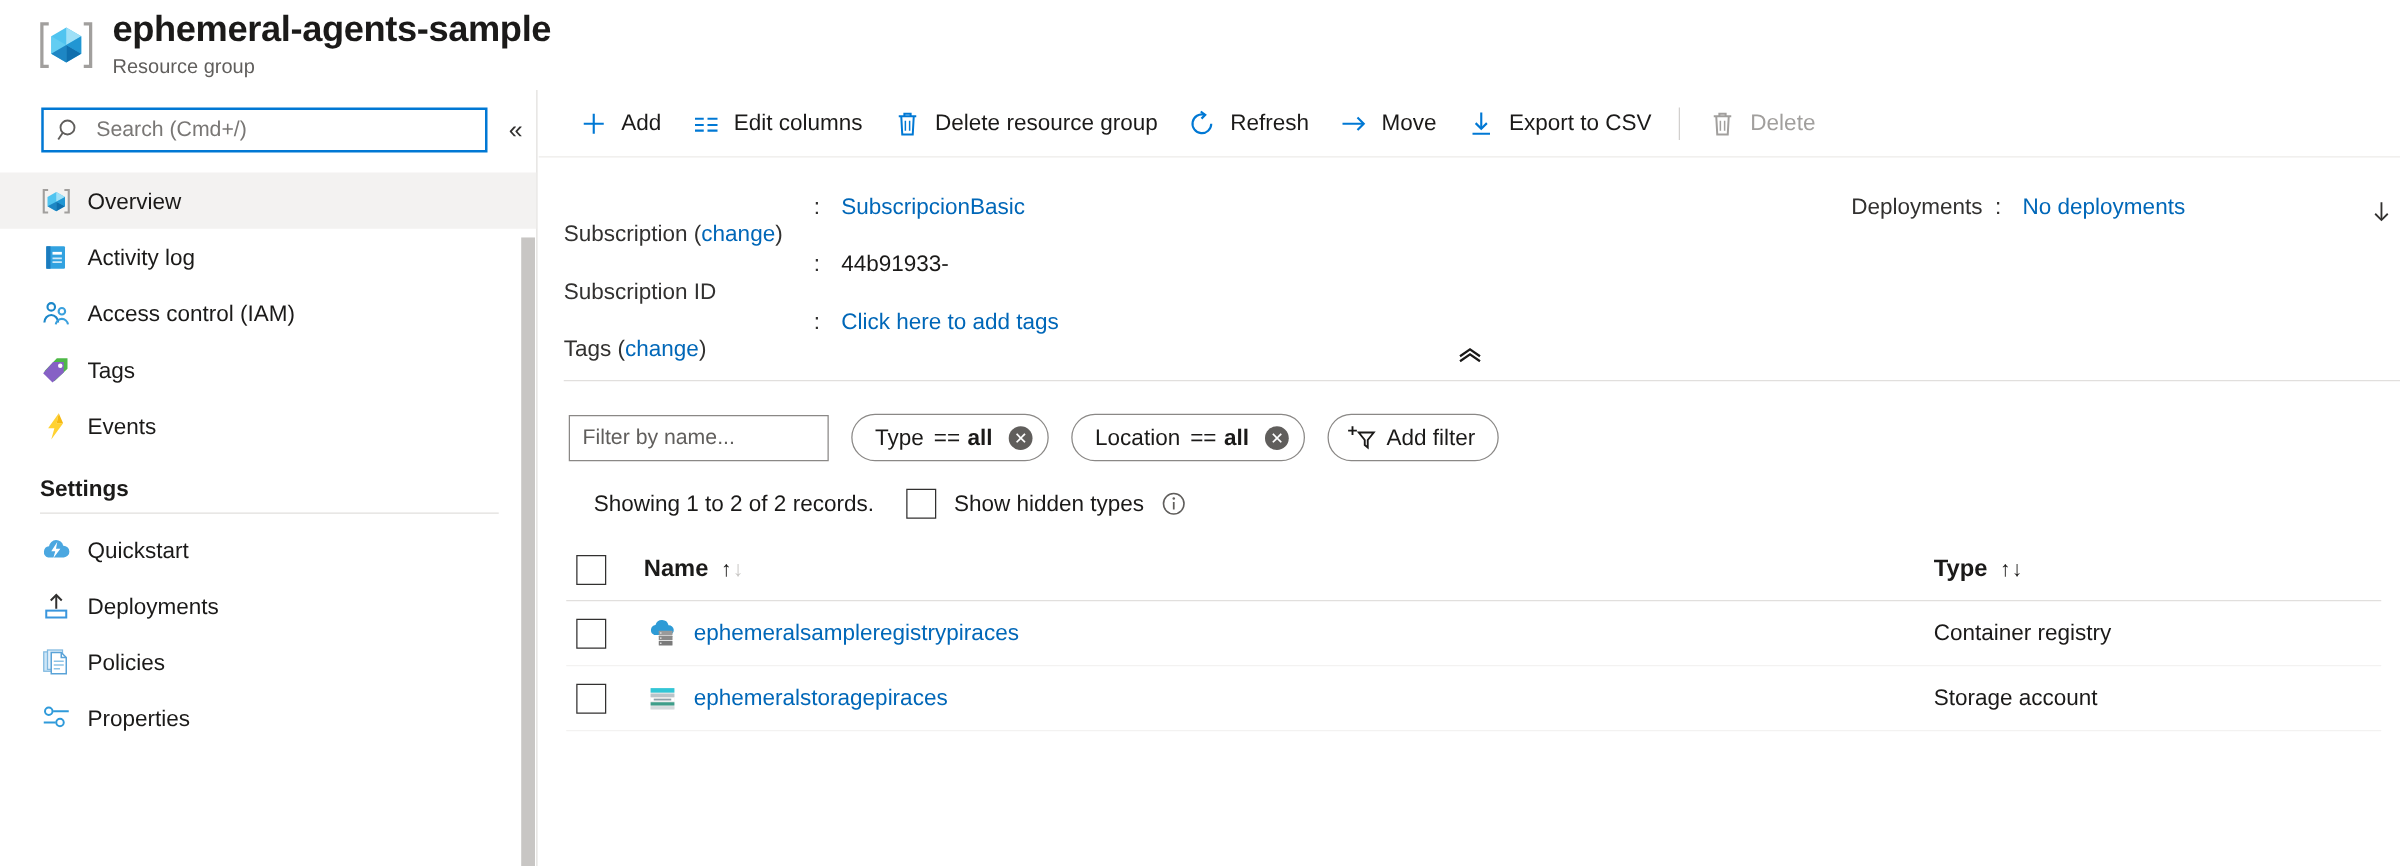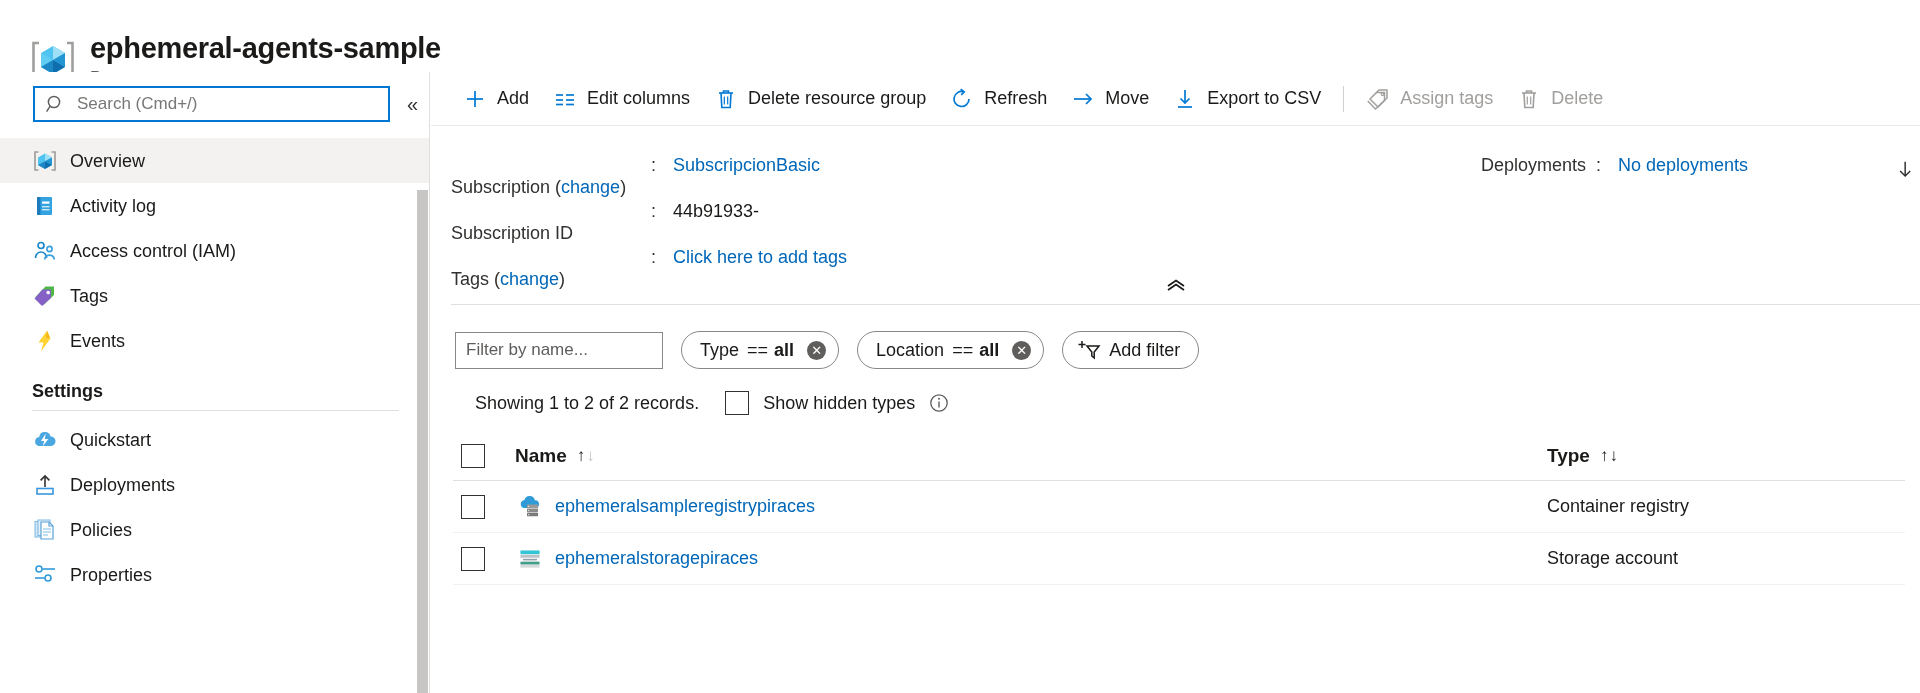--- a/index.html
+++ b/index.html
@@ -14,21 +14,20 @@
     -webkit-font-smoothing: antialiased;
   }
   .page { position: relative; width: 1920px; height: 693px; background:#fff; }
 
   
   .titlebar {
     position: absolute; top: 0; left: 0; width: 1920px; height: 72px;
     background: #fff;
     display: flex; align-items: center;
     padding-left: 30px;
-    margin-top: 24px;
   }
   .rg-logo { width: 46px; height: 46px; flex: 0 0 46px; margin-right: 14px; }
   .title-text { display: flex; flex-direction: column; justify-content: center; }
   .title-main {
     font-size: 29px; font-weight: 700; letter-spacing: -0.3px;
     line-height: 34px; color: #1b1a19;
   }
   .title-sub { font-size: 16px; color: #605e5c; line-height: 22px; margin-top: 2px; }
 
   
@@ -410,30 +409,20 @@
             <line x1="12" y1="3" x2="12" y2="16" stroke="#0078d4" stroke-width="1.7"></line>
             <polyline points="7.5,11.5 12,16 16.5,11.5" fill="none" stroke="#0078d4" stroke-width="1.7"></polyline>
             <line x1="5" y1="20" x2="19" y2="20" stroke="#0078d4" stroke-width="1.7"></line>
           </svg>
         </span>
         <span>Export to CSV</span>
       </div>
 
       <div class="cmd-sep"></div>
 
-      <div class="cmd disabled">
-        <span class="cmd-ico">
-          <svg viewBox="0 0 24 24" width="24" height="24">
-            <path d="M13 3 L21 3 L21 11 L12 20 L4 12 Z" fill="none" stroke="#a19f9d" stroke-width="1.5"></path>
-            <path d="M10.5 5.5 L18.5 5.5 L18.5 13.5 L9.5 22 L1.8 14" fill="none" stroke="#a19f9d" stroke-width="1.5"></path>
-            <circle cx="16.5" cy="7.2" r="1.3" fill="none" stroke="#a19f9d" stroke-width="1.2"></circle>
-          </svg>
-        </span>
-        <span>Assign tags</span>
-      </div>
 
       <div class="cmd disabled">
         <span class="cmd-ico">
           <svg viewBox="0 0 24 24" width="24" height="24">
             <line x1="5" y1="6" x2="19" y2="6" stroke="#a19f9d" stroke-width="1.6"></line>
             <path d="M7 6 L7.8 20.5 L16.2 20.5 L17 6" fill="none" stroke="#a19f9d" stroke-width="1.6"></path>
             <path d="M9.5 6 L9.5 4 L14.5 4 L14.5 6" fill="none" stroke="#a19f9d" stroke-width="1.6"></path>
             <line x1="10.3" y1="9.5" x2="10.3" y2="17.5" stroke="#a19f9d" stroke-width="1.2"></line>
             <line x1="13.7" y1="9.5" x2="13.7" y2="17.5" stroke="#a19f9d" stroke-width="1.2"></line>
           </svg>

